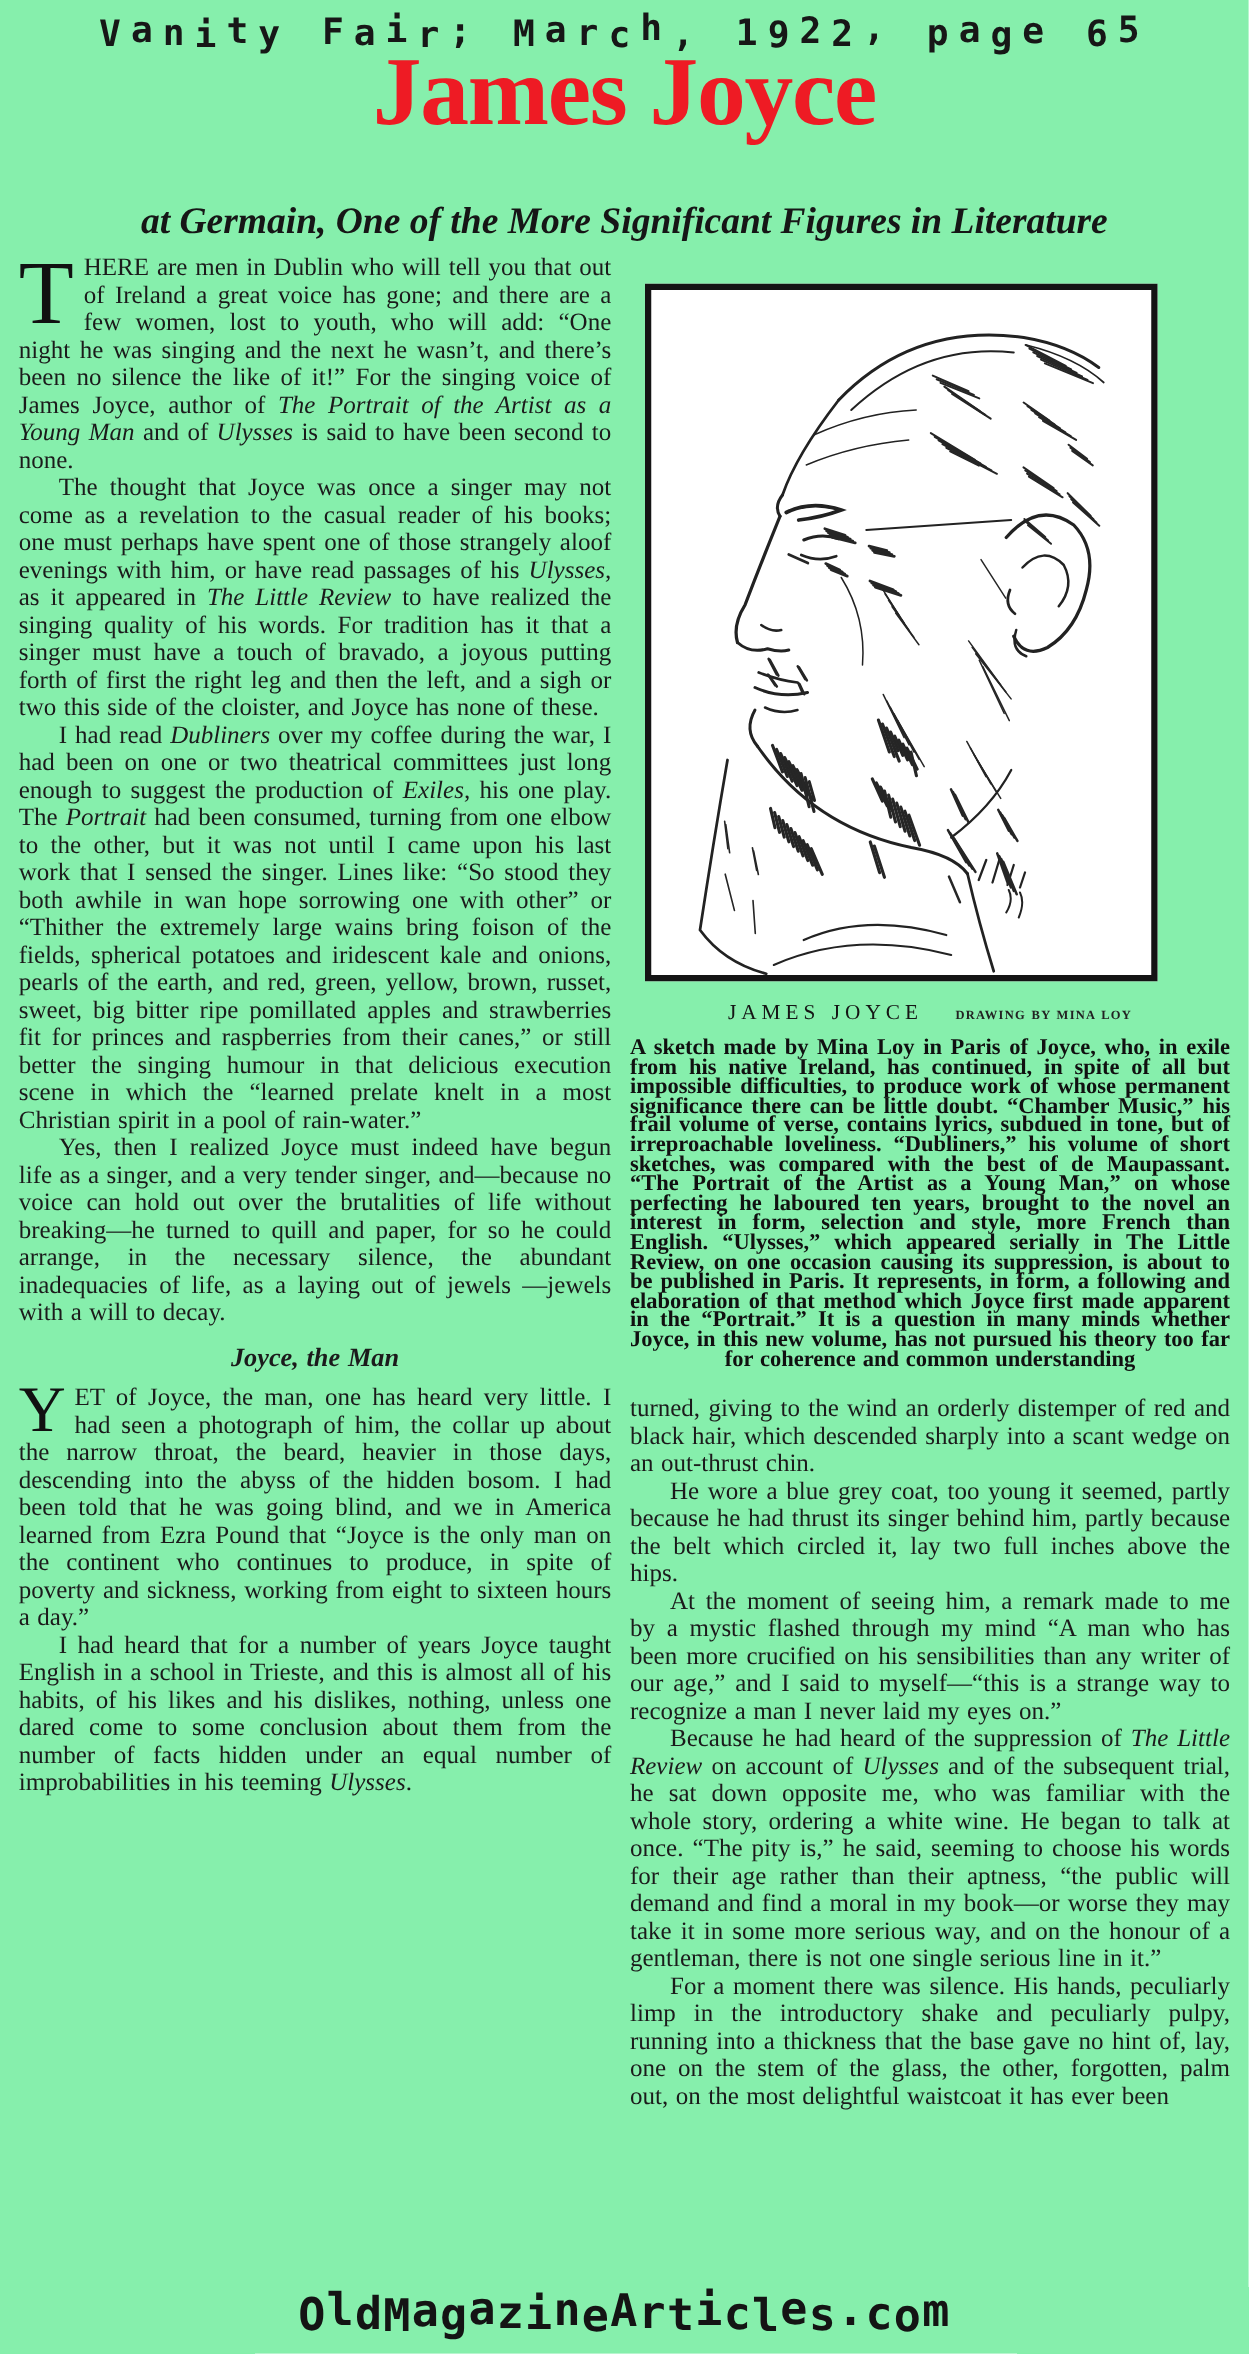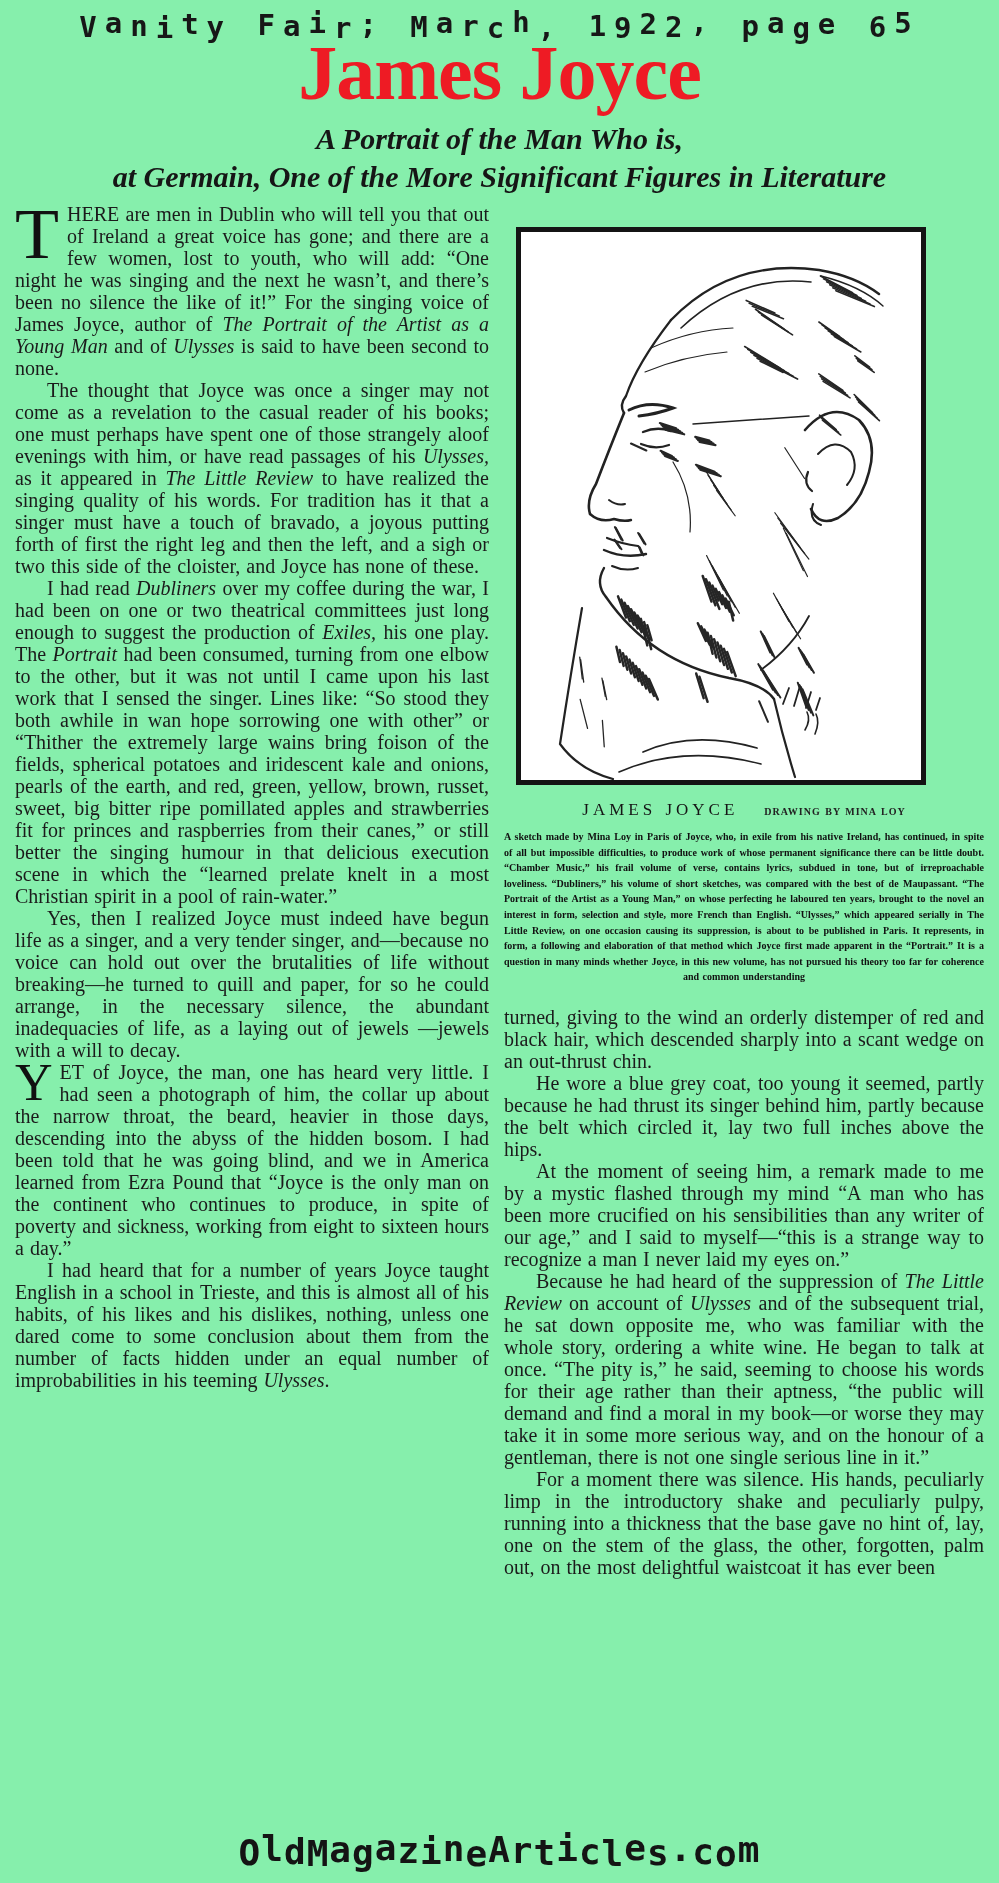--- a/index.html
+++ b/index.html
@@ -25,45 +25,45 @@
   .dropcap.small{font-size:52px;line-height:38px;padding:3px 7px 0 0;}
   .crosshead{margin:14px 0 10px 0;text-align:center;font-size:21px;font-style:italic;
         font-weight:700;text-indent:0;}
   .byline{margin:12px 0 0 0;text-align:center;font-size:23px;font-weight:700;
         letter-spacing:2px;}
   .figure{margin:24px 0 0 12px;width:400px;height:548px;border:5px solid #141414;
         background:#fff;}
   .cap-row{display:flex;justify-content:center;align-items:baseline;gap:26px;margin-top:14px;}
   .cap-name{font-size:17px;letter-spacing:4px;font-weight:400;color:#151515;}
   .cap-credit{font-size:10px;font-weight:700;letter-spacing:1px;color:#222;}
-  .cap-text{margin:6px 0 0 0;font-size:10px;line-height:15.6px;font-weight:700;
+  .cap-text{margin:6px 0 0 0;font-size:18px;line-height:15.6px;font-weight:700;
         text-align:justify;text-align-last:center;color:#101010;}
   .rc-body{margin-top:21px;}
   .footer{position:absolute;top:1830px;left:0;right:0;text-align:center;
         font-family:"DejaVu Sans Mono",monospace;font-size:36px;font-weight:700;
         letter-spacing:1px;color:#141414;white-space:nowrap;}
   svg .ln{stroke:#222;fill:none;stroke-linecap:round;}
 </style>
 </head>
 <body>
 
 <div class="page">
 
   <div class="masthead jitter"><span style="display: inline-block; transform: translateY(1.8px);">V</span><span style="display: inline-block; transform: translateY(-1.8px);">a</span><span style="display: inline-block; transform: translateY(0.9px);">n</span><span style="display: inline-block; transform: translateY(2.7px);">i</span><span style="display: inline-block; transform: translateY(-0.9px);">t</span><span style="display: inline-block; transform: translateY(1.8px);">y</span><span style="display: inline-block; transform: translateY(-2.7px);">&nbsp;</span><span style="display: inline-block; transform: translateY(0px);">F</span><span style="display: inline-block; transform: translateY(0.9px);">a</span><span style="display: inline-block; transform: translateY(-1.8px);">i</span><span style="display: inline-block; transform: translateY(2.7px);">r</span><span style="display: inline-block; transform: translateY(-0.9px);">;</span><span style="display: inline-block; transform: translateY(0px);">&nbsp;</span><span style="display: inline-block; transform: translateY(1.8px);">M</span><span style="display: inline-block; transform: translateY(-1.8px);">a</span><span style="display: inline-block; transform: translateY(0.9px);">r</span><span style="display: inline-block; transform: translateY(2.7px);">c</span><span style="display: inline-block; transform: translateY(-2.7px);">h</span><span style="display: inline-block; transform: translateY(1.8px);">,</span><span style="display: inline-block; transform: translateY(-1.8px);">&nbsp;</span><span style="display: inline-block; transform: translateY(0.9px);">1</span><span style="display: inline-block; transform: translateY(2.7px);">9</span><span style="display: inline-block; transform: translateY(-0.9px);">2</span><span style="display: inline-block; transform: translateY(1.8px);">2</span><span style="display: inline-block; transform: translateY(-2.7px);">,</span><span style="display: inline-block; transform: translateY(0px);">&nbsp;</span><span style="display: inline-block; transform: translateY(0.9px);">p</span><span style="display: inline-block; transform: translateY(-1.8px);">a</span><span style="display: inline-block; transform: translateY(2.7px);">g</span><span style="display: inline-block; transform: translateY(-0.9px);">e</span><span style="display: inline-block; transform: translateY(0px);">&nbsp;</span><span style="display: inline-block; transform: translateY(1.8px);">6</span><span style="display: inline-block; transform: translateY(-1.8px);">5</span></div>
 
   <div class="headline" style="color: rgb(238, 27, 36);">James Joyce</div>
 
-  <div class="subtitle s1">A Portrait of the Man Who is,</div>
   <div class="subtitle s2">at Germain, One of the More Significant Figures in Literature</div>
 
   <div class="col col-left">
       <p class="body-p"><span class="dropcap">T</span>HERE are men in Dublin who will tell you that out of Ireland a great voice has gone; and there are a few women, lost to youth, who will add: “One night he was singing and the next he wasn’t, and there’s been no silence the like of it!” For the singing voice of James Joyce, author of <i>The Portrait of the Artist as a Young Man</i> and of <i>Ulysses</i> is said to have been second to none.</p>
       <p class="body-p indent">The thought that Joyce was once a singer may not come as a revelation to the casual reader of his books; one must perhaps have spent one of those strangely aloof evenings with him, or have read passages of his <i>Ulysses,</i> as it appeared in <i>The Little Review</i> to have realized the singing quality of his words. For tradition has it that a singer must have a touch of bravado, a joyous putting forth of first the right leg and then the left, and a sigh or two this side of the cloister, and Joyce has none of these.</p>
       <p class="body-p indent">I had read <i>Dubliners</i> over my coffee during the war, I had been on one or two theatrical committees just long enough to suggest the production of <i>Exiles,</i> his one play. The <i>Portrait</i> had been consumed, turning from one elbow to the other, but it was not until I came upon his last work that I sensed the singer. Lines like: “So stood they both awhile in wan hope sorrowing one with other” or “Thither the extremely large wains bring foison of the fields, spherical potatoes and iridescent kale and onions, pearls of the earth, and red, green, yellow, brown, russet, sweet, big bitter ripe pomillated apples and strawberries fit for princes and raspberries from their canes,” or still better the singing humour in that delicious execution scene in which the “learned prelate knelt in a most Christian spirit in a pool of rain-water.”</p>
       <p class="body-p indent">Yes, then I realized Joyce must indeed have begun life as a singer, and a very tender singer, and—because no voice can hold out over the brutalities of life without breaking—he turned to quill and paper, for so he could arrange, in the necessary silence, the abundant inadequacies of life, as a laying out of jewels —jewels with a will to decay.</p>
+      <h3 class="crosshead">Joyce, the Man</h3>
       <p class="body-p"><span class="dropcap small">Y</span>ET of Joyce, the man, one has heard very little. I had seen a photograph of him, the collar up about the narrow throat, the beard, heavier in those days, descending into the abyss of the hidden bosom. I had been told that he was going blind, and we in America learned from Ezra Pound that “Joyce is the only man on the continent who continues to produce, in spite of poverty and sickness, working from eight to sixteen hours a day.”</p>
       <p class="body-p indent">I had heard that for a number of years Joyce taught English in a school in Trieste, and this is almost all of his habits, of his likes and his dislikes, nothing, unless one dared come to some conclusion about them from the number of facts hidden under an equal number of improbabilities in his teeming <i>Ulysses</i>.</p>
     </div>
 
   <div class="col col-right">
 
     <div class="figure">
       <svg id="sketch" width="400" height="548" viewBox="0 0 400 548" xmlns="http://www.w3.org/2000/svg">
 
         <path class="ln" stroke-width="2.4" d="M150,88 Q210,26 298,38 Q334,44 358,62"></path>

